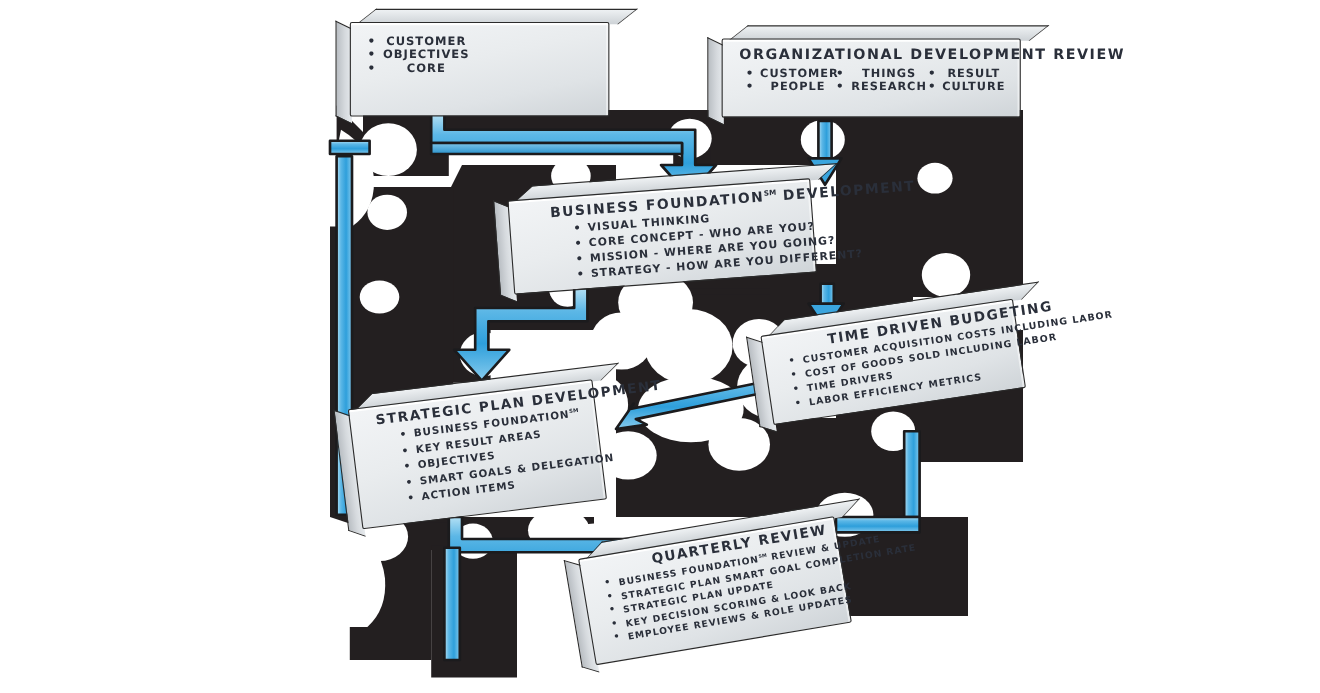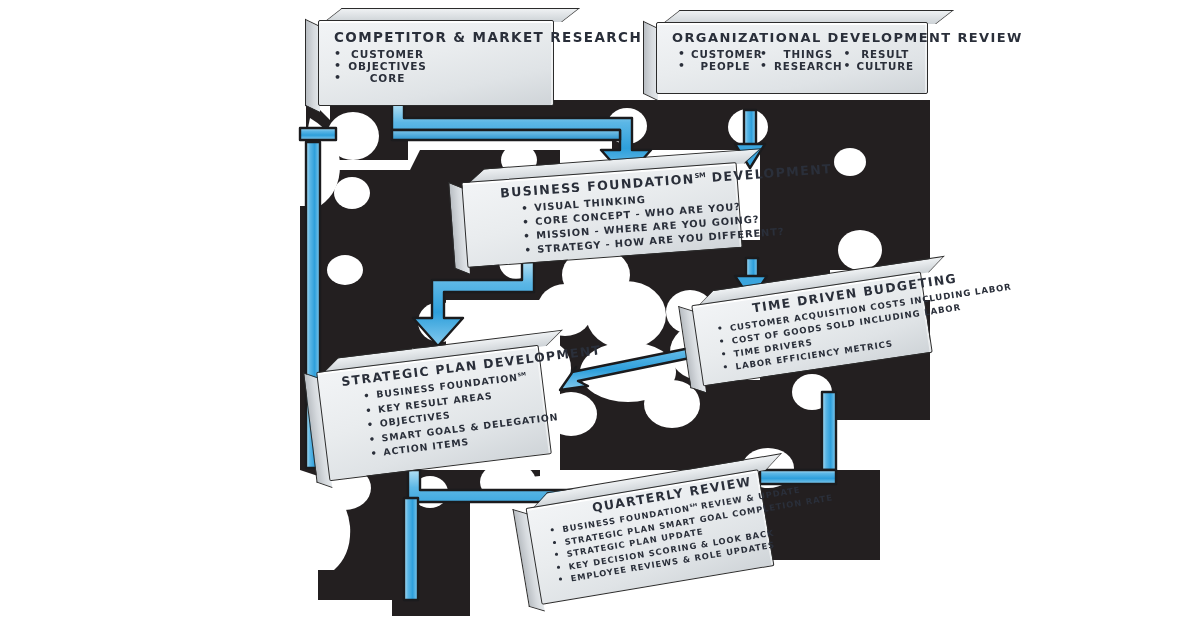--- a/index.html
+++ b/index.html
@@ -157,32 +157,31 @@
       <path d="M404,498 L418,498 L418,600 L404,600 Z" fill="url(#gV)"></path>
       <path d="M760,470 L836,470 L836,484 L760,484 Z" fill="url(#gH)"></path>
     </g>
   </svg>
 
   <div class="box" style="left:318px;top:20px;width:236px;height:86px;">
     <div class="side"></div>
     <div class="topslab"></div>
     <div class="face"></div>
     <div class="inner">
-      <div class="title" style="font-size:13.5px;">COMPETITOR &amp; MARKET RESEARCH</div>
       <div class="cols" style="font-size:10.5px;">
         <ul class="bullets" style="width:94px;">
           <li>CUSTOMER</li>
           <li>OBJECTIVES</li>
           <li>CORE</li>
         </ul>
       </div>
     </div>
   </div>
 
-  <div class="box" style="left:656px;top:22px;width:272px;height:72px;">
+  <div class="box" style="left:656px;top:35px;width:272px;height:72px;">
     <div class="side"></div>
     <div class="topslab"></div>
     <div class="face"></div>
     <div class="inner" style="padding-top:8px;">
       <div class="title" style="font-size:13px;">ORGANIZATIONAL DEVELOPMENT REVIEW</div>
       <div class="cols" style="font-size:10.3px;padding-left:6px;">
         <ul class="bullets" style="width:82px;">
           <li>CUSTOMER</li>
           <li>PEOPLE</li>
         </ul>

